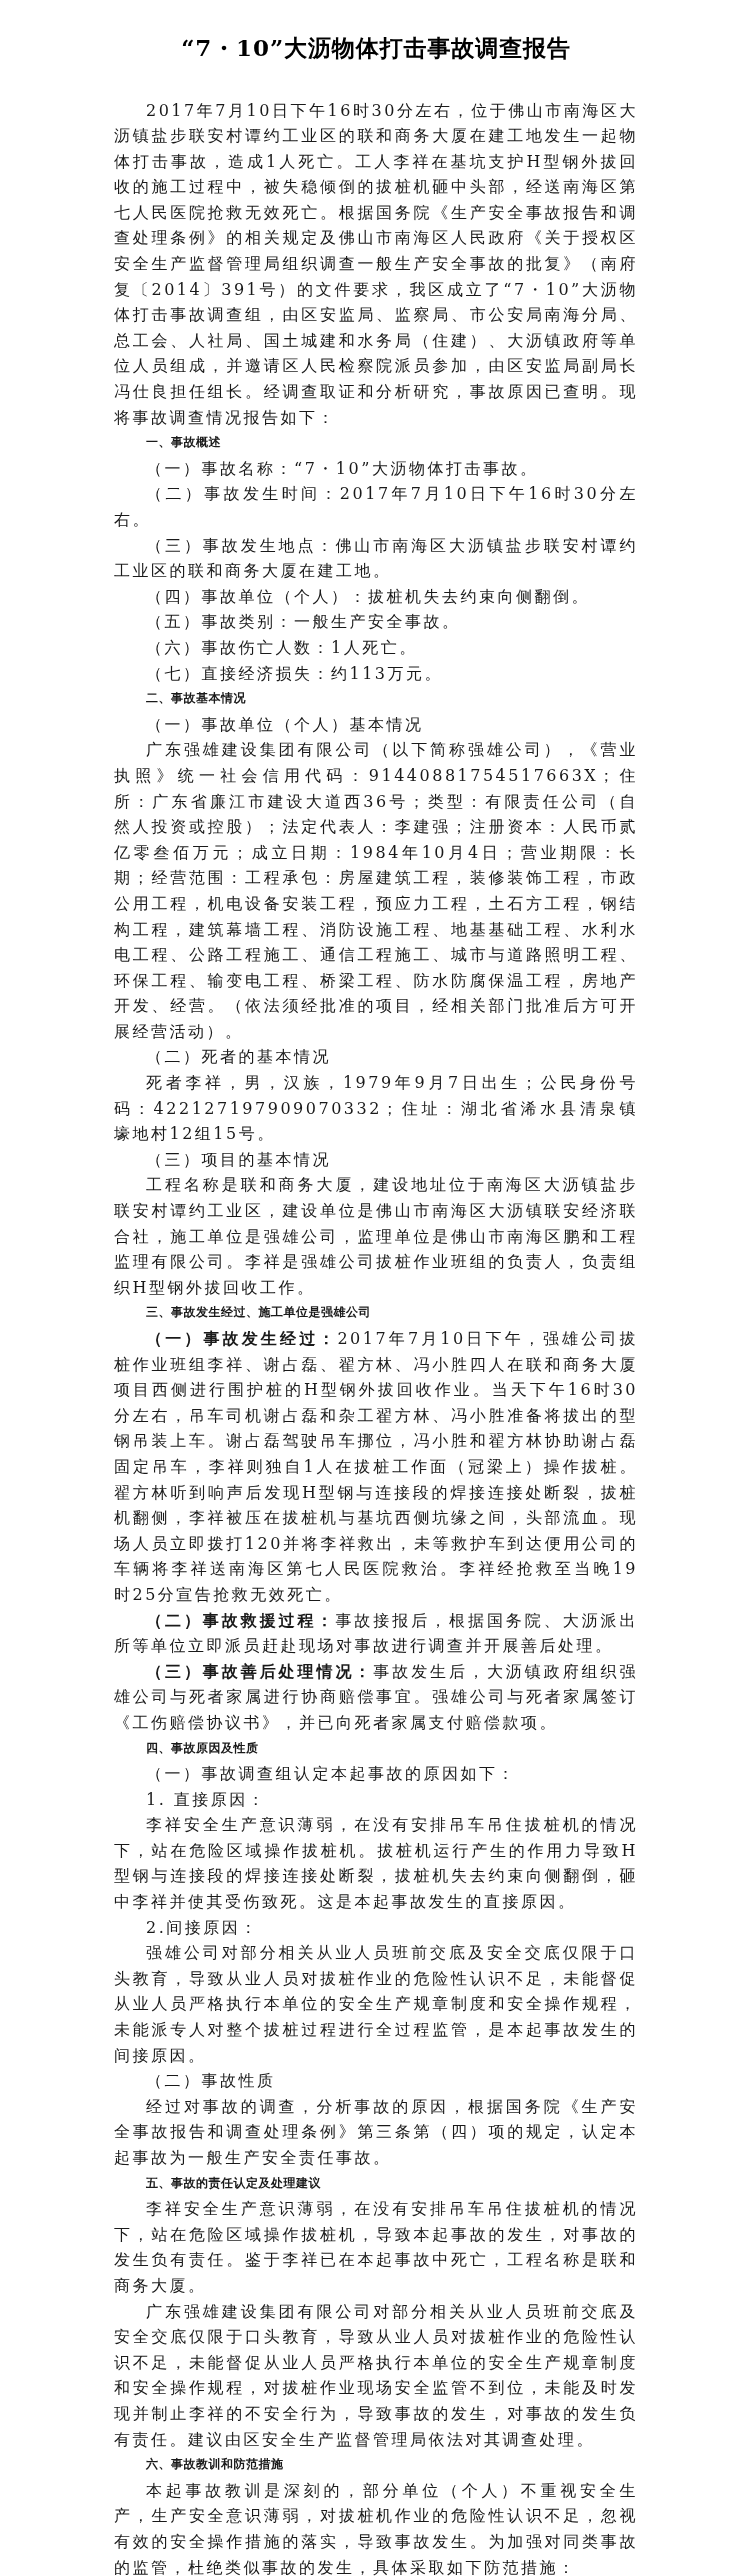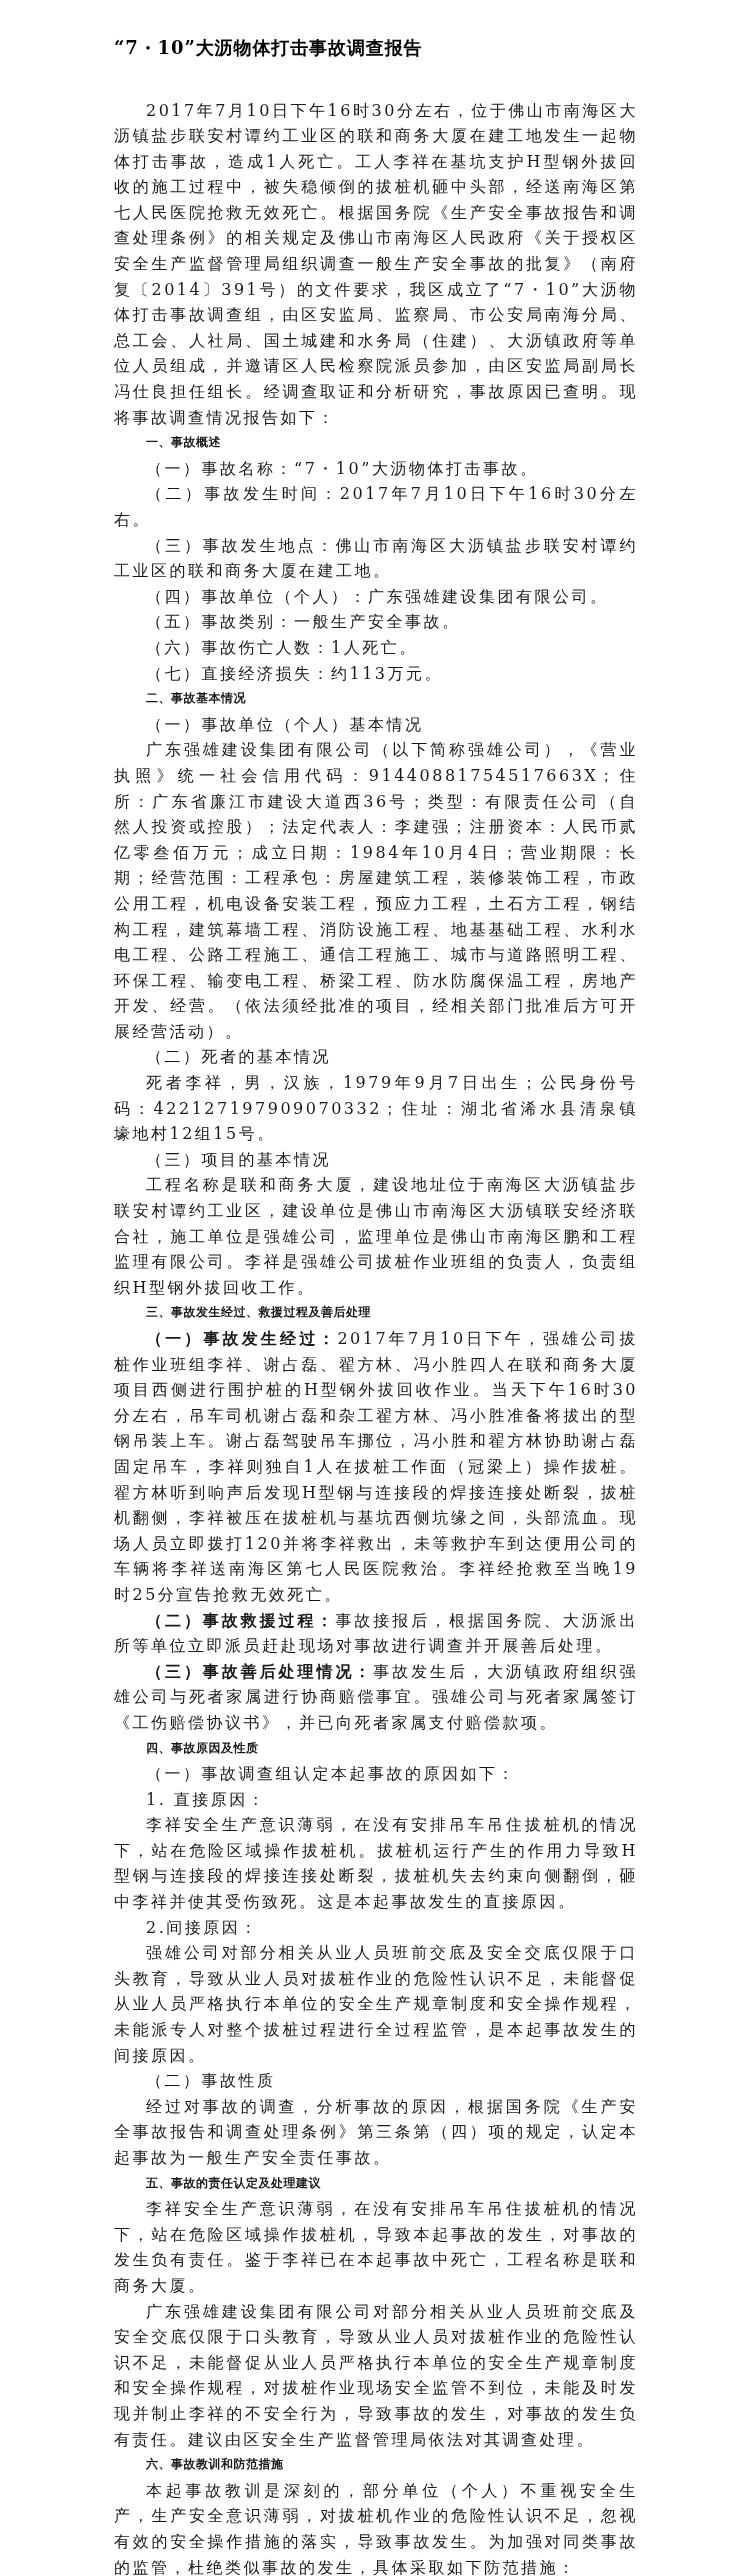--- a/index.html
+++ b/index.html
@@ -13,23 +13,24 @@
   }
   .page {
     position: absolute;
     left: 114px;
     top: 0;
     width: 524px;
   }
   .title {
     margin: 28.5px 0 0 0;
     height: 38px;
+    text-align: center;
     font-family: "DejaVu Serif", "Liberation Serif", serif;
     font-weight: bold;
-    font-size: 18px;
+    font-size: 23px;
     line-height: 38px;
     letter-spacing: 0.9px;
     color: #000;
   }
   .body {
     margin-top: 31px;
     font-size: 16px;
     line-height: 25.6px;
     letter-spacing: 2.5px;
     text-align: justify;
@@ -59,34 +60,34 @@
 <div class="page">
   <div class="title">“7・10”大沥物体打击事故调查报告</div>
 
   <div class="body">
     <p>2017年7月10日下午16时30分左右，位于佛山市南海区大沥镇盐步联安村谭约工业区的联和商务大厦在建工地发生一起物体打击事故，造成1人死亡。工人李祥在基坑支护H型钢外拔回收的施工过程中，被失稳倾倒的拔桩机砸中头部，经送南海区第七人民医院抢救无效死亡。根据国务院《生产安全事故报告和调查处理条例》的相关规定及佛山市南海区人民政府《关于授权区安全生产监督管理局组织调查一般生产安全事故的批复》（南府复〔2014〕391号）的文件要求，我区成立了“7・10”大沥物体打击事故调查组，由区安监局、监察局、市公安局南海分局、总工会、人社局、国土城建和水务局（住建）、大沥镇政府等单位人员组成，并邀请区人民检察院派员参加，由区安监局副局长冯仕良担任组长。经调查取证和分析研究，事故原因已查明。现将事故调查情况报告如下：</p>
 
     <div class="h1">一、事故概述</div>
     <p>（一）事故名称：“7・10”大沥物体打击事故。</p>
     <p>（二）事故发生时间：2017年7月10日下午16时30分左右。</p>
     <p>（三）事故发生地点：佛山市南海区大沥镇盐步联安村谭约工业区的联和商务大厦在建工地。</p>
-    <p>（四）事故单位（个人）：广东强雄建设集团有限公司。</p>
+    <p>（四）事故单位（个人）：拔桩机失去约束向侧翻倒。</p>
     <p>（五）事故类别：一般生产安全事故。</p>
     <p>（六）事故伤亡人数：1人死亡。</p>
     <p>（七）直接经济损失：约113万元。</p>
 
     <div class="h1">二、事故基本情况</div>
     <div class="h2">（一）事故单位（个人）基本情况</div>
     <p>广东强雄建设集团有限公司（以下简称强雄公司），《营业执照》统一社会信用代码：91440881754517663X；住所：广东省廉江市建设大道西36号；类型：有限责任公司（自然人投资或控股）；法定代表人：李建强；注册资本：人民币贰亿零叁佰万元；成立日期：1984年10月4日；营业期限：长期；经营范围：工程承包：房屋建筑工程，装修装饰工程，市政公用工程，机电设备安装工程，预应力工程，土石方工程，钢结构工程，建筑幕墙工程、消防设施工程、地基基础工程、水利水电工程、公路工程施工、通信工程施工、城市与道路照明工程、环保工程、输变电工程、桥梁工程、防水防腐保温工程，房地产开发、经营。（依法须经批准的项目，经相关部门批准后方可开展经营活动）。</p>
     <div class="h2">（二）死者的基本情况</div>
     <p>死者李祥，男，汉族，1979年9月7日出生；公民身份号码：422127197909070332；住址：湖北省浠水县清泉镇壕地村12组15号。</p>
     <div class="h2">（三）项目的基本情况</div>
     <p>工程名称是联和商务大厦，建设地址位于南海区大沥镇盐步联安村谭约工业区，建设单位是佛山市南海区大沥镇联安经济联合社，施工单位是强雄公司，监理单位是佛山市南海区鹏和工程监理有限公司。李祥是强雄公司拔桩作业班组的负责人，负责组织H型钢外拔回收工作。</p>
 
-    <div class="h1">三、事故发生经过、救援过程及善后处理</div>
+    <div class="h1">三、事故发生经过、施工单位是强雄公司</div>
     <p><span class="lead">（一）事故发生经过：</span><span>2017年7月10日下午，强雄公司拔桩作业班组李祥、谢占磊、翟方林、冯小胜四人在联和商务大厦项目西侧进行围护桩的H型钢外拔回收作业。当天下午16时30分左右，吊车司机谢占磊和杂工翟方林、冯小胜准备将拔出的型钢吊装上车。谢占磊驾驶吊车挪位，冯小胜和翟方林协助谢占磊固定吊车，李祥则独自1人在拔桩工作面（冠梁上）操作拔桩。翟方林听到响声后发现H型钢与连接段的焊接连接处断裂，拔桩机翻侧，李祥被压在拔桩机与基坑西侧坑缘之间，头部流血。现场人员立即拨打120并将李祥救出，未等救护车到达便用公司的车辆将李祥送南海区第七人民医院救治。李祥经抢救至当晚19时25分宣告抢救无效死亡。</span></p>
     <p><span class="lead">（二）事故救援过程：</span><span>事故接报后，根据国务院、大沥派出所等单位立即派员赶赴现场对事故进行调查并开展善后处理。</span></p>
     <p><span class="lead">（三）事故善后处理情况：</span><span>事故发生后，大沥镇政府组织强雄公司与死者家属进行协商赔偿事宜。强雄公司与死者家属签订《工伤赔偿协议书》，并已向死者家属支付赔偿款项。</span></p>
 
     <div class="h1">四、事故原因及性质</div>
     <div class="h2">（一）事故调查组认定本起事故的原因如下：</div>
     <p>1. 直接原因：</p>
     <p>李祥安全生产意识薄弱，在没有安排吊车吊住拔桩机的情况下，站在危险区域操作拔桩机。拔桩机运行产生的作用力导致H型钢与连接段的焊接连接处断裂，拔桩机失去约束向侧翻倒，砸中李祥并使其受伤致死。这是本起事故发生的直接原因。</p>
     <p>2.间接原因：</p>
     <p>强雄公司对部分相关从业人员班前交底及安全交底仅限于口头教育，导致从业人员对拔桩作业的危险性认识不足，未能督促从业人员严格执行本单位的安全生产规章制度和安全操作规程，未能派专人对整个拔桩过程进行全过程监管，是本起事故发生的间接原因。</p>

